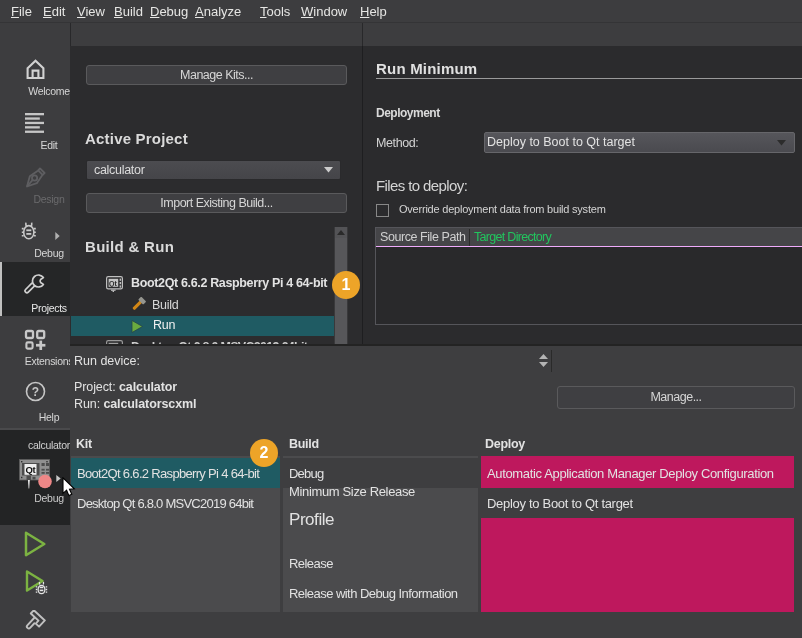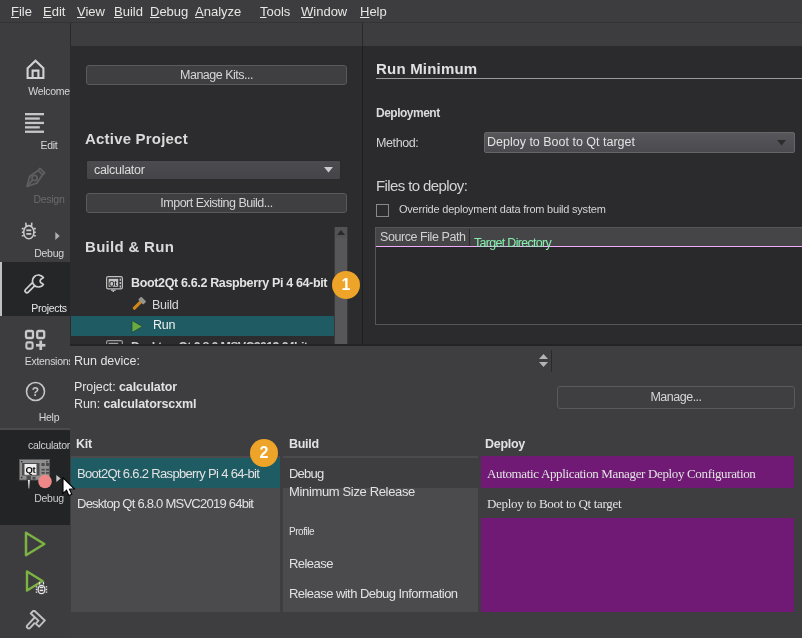--- a/index.html
+++ b/index.html
@@ -234,21 +234,21 @@
   </div>
   <div class="abs" style="left:13px;top:131px;font-size:15px;letter-spacing:-0.6px;">Files to deploy:</div>
 
   <div class="abs" style="left:13px;top:158px;width:13px;height:13px;border:1px solid #888;box-sizing:border-box;background:#2b2b2d;"></div>
   <div class="abs" style="left:20px;top:157px;font-size:11px;letter-spacing:-0.22px;margin-left:16px;">Override deployment data from build system</div>
 
   <div class="abs" style="left:12px;top:181px;width:428px;height:98px;border:1px solid #55555a;background:#29292b;box-sizing:border-box;">
     <div class="abs" style="left:0;top:0;width:426px;height:19px;background:#454548;border-bottom:1px solid #f0abfc;box-sizing:border-box;">
       <div class="abs" style="left:4px;top:2px;font-size:12.5px;letter-spacing:-0.43px;color:#d0d0d0;">Source File Path</div>
       <div class="abs" style="left:93px;top:1px;width:1px;height:17px;background:#2a2a2a;"></div>
-      <div class="abs" style="left:98px;top:2px;font-size:12.5px;letter-spacing:-0.7px;color:#86efac;margin-top:6px;">Target Directory</div>
+      <div class="abs" style="left:98px;top:2px;font-size:12.5px;letter-spacing:-0.7px;color:#22c55e;">Target Directory</div>
     </div>
   </div>
 </div>
 
 <div class="abs" id="popup" style="left:70px;top:344px;width:732px;height:294px;background:#3e3e40;border-top:2px solid #232323;box-sizing:border-box;color:#e2e2e2;">
 
   <div class="abs" style="left:4px;top:8px;font-size:12.5px;">Run device:</div>
 
   <svg class="abs" style="left:469px;top:8px;" width="9" height="13">
     <polygon points="4.5,0 9,5 0,5" fill="#b4b4b4"></polygon>
@@ -268,26 +268,26 @@
       <div class="abs" style="left:6px;top:8px;font-size:13px;letter-spacing:-0.68px;">Boot2Qt 6.6.2 Raspberry Pi 4 64-bit</div>
     </div>
     <div class="abs" style="left:6px;top:40px;font-size:13px;letter-spacing:-0.75px;">Desktop Qt 6.8.0 MSVC2019 64bit</div>
   </div>
 
   <div class="abs" style="left:213px;top:110px;width:195px;height:156px;background:#4b4b4d;">
     <div class="abs" style="left:0;top:2px;width:195px;height:30px;background:#3e3e40;">
       <div class="abs" style="left:6px;top:8px;font-size:13px;letter-spacing:-0.8px;">Debug</div>
     </div>
     <div class="abs" style="left:6px;top:28px;font-size:13px;letter-spacing:-0.35px;">Minimum Size Release</div>
-    <div class="abs" style="left:6px;top:70px;font-size:10px;letter-spacing:-0.45px;">Profile</div>
+    <div class="abs" style="left:6px;top:54px;font-size:17px;letter-spacing:-0.45px;">Profile</div>
     <div class="abs" style="left:6px;top:100px;font-size:13px;letter-spacing:-0.55px;">Release</div>
     <div class="abs" style="left:6px;top:130px;font-size:13px;letter-spacing:-0.55px;">Release with Debug Information</div>
   </div>
 
-  <div class="abs" style="left:411px;top:110px;width:313px;height:156px;background:#701a75;font-family:Liberation Serif, serif;">
+  <div class="abs" style="left:411px;top:110px;width:313px;height:156px;background:#be185d;">
     <div class="abs" style="left:6px;top:10px;font-size:13px;letter-spacing:-0.35px;">Automatic Application Manager Deploy Configuration</div>
     <div class="abs" style="left:0;top:32px;width:313px;height:30px;background:#3e3e40;">
       <div class="abs" style="left:6px;top:8px;font-size:13px;letter-spacing:-0.3px;">Deploy to Boot to Qt target</div>
     </div>
   </div>
 </div>
 
 <div class="abs" style="left:332px;top:271px;width:28px;height:28px;border-radius:50%;background:#eda428;color:#fff;font-weight:bold;font-size:16px;text-align:center;line-height:28px;z-index:30;">1</div>
 <div class="abs" style="left:250px;top:439px;width:28px;height:28px;border-radius:50%;background:#eda428;color:#fff;font-weight:bold;font-size:16px;text-align:center;line-height:28px;z-index:30;">2</div>
 

